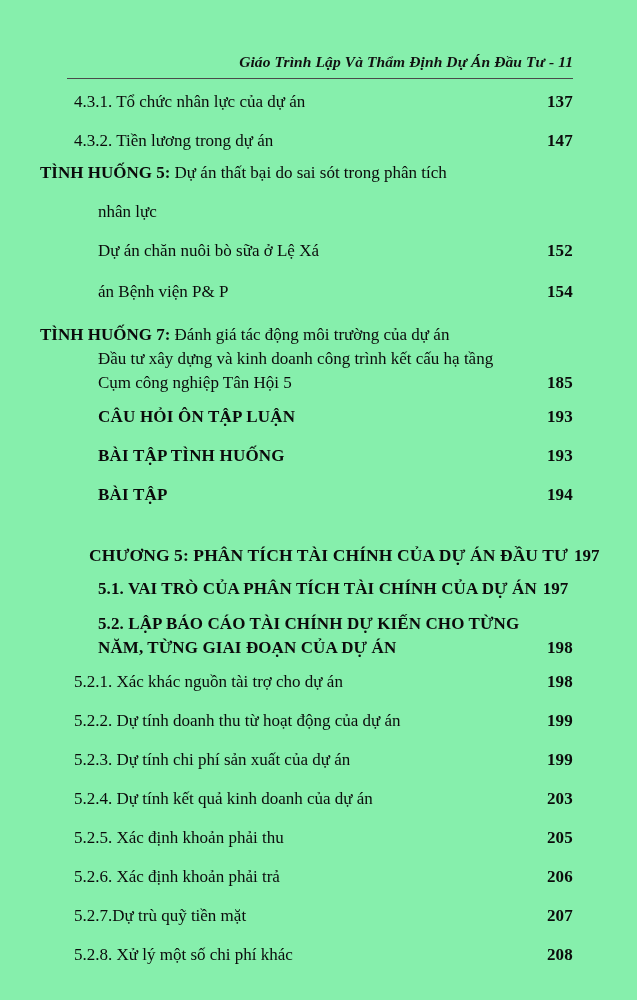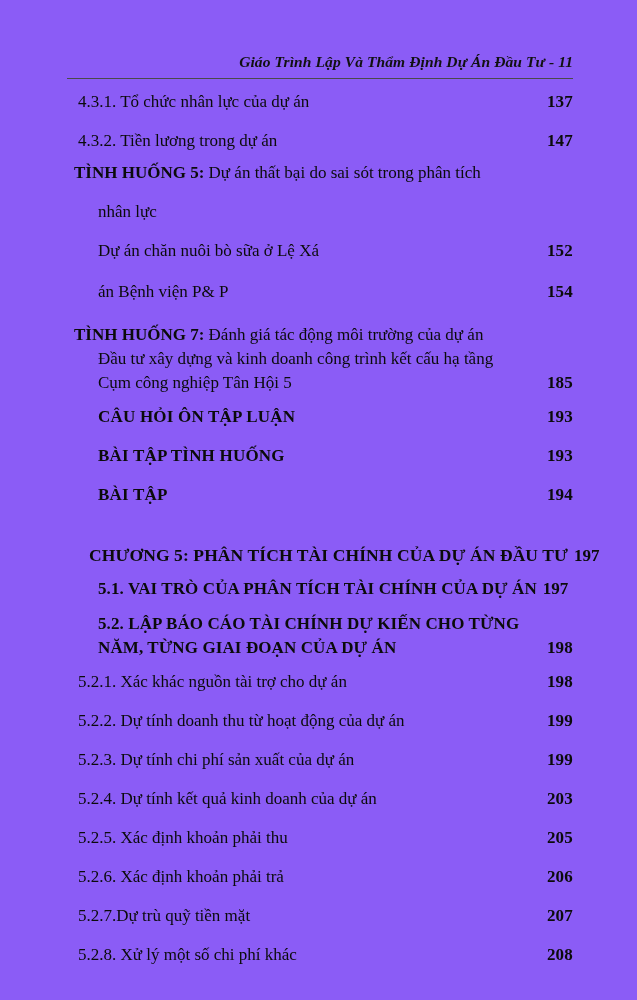--- a/index.html
+++ b/index.html
@@ -13,21 +13,21 @@
     position: relative;
     font-family: "Liberation Serif", "DejaVu Serif", serif;
     color: #0b0b0b;
     overflow: hidden;
     -webkit-font-smoothing: antialiased;
   }
 
   .page {
     position: absolute;
     inset: 0;
-    background: #8b5cf6;
+    background: #86efac;
   }
 
   
   .running-head {
     position: absolute;
     left: 67px;
     right: 64px;
     top: 52px;
     height: 26px;
   }
@@ -77,29 +77,28 @@
     right: 64px;
     top: 0;
     font-size: 17px;
     font-weight: bold;
     letter-spacing: 0.2px;
     white-space: nowrap;
   }
 
   
   .lvl-sub {            
-    padding-left: 56px;
+    padding-left: 74px;
     margin-bottom: 19px;
     line-height: 20px;
-    margin-left: 22px;
   }
   .lvl-sub .label { font-weight: normal; }
 
   .lvl-case {           
-    padding-left: 74px;
+    padding-left: 40px;
     line-height: 20px;
   }
   .lvl-case .strong { font-weight: bold; }
 
   .lvl-plain {          
     padding-left: 98px;
     line-height: 20px;
   }
 
   .lvl-bold {           

